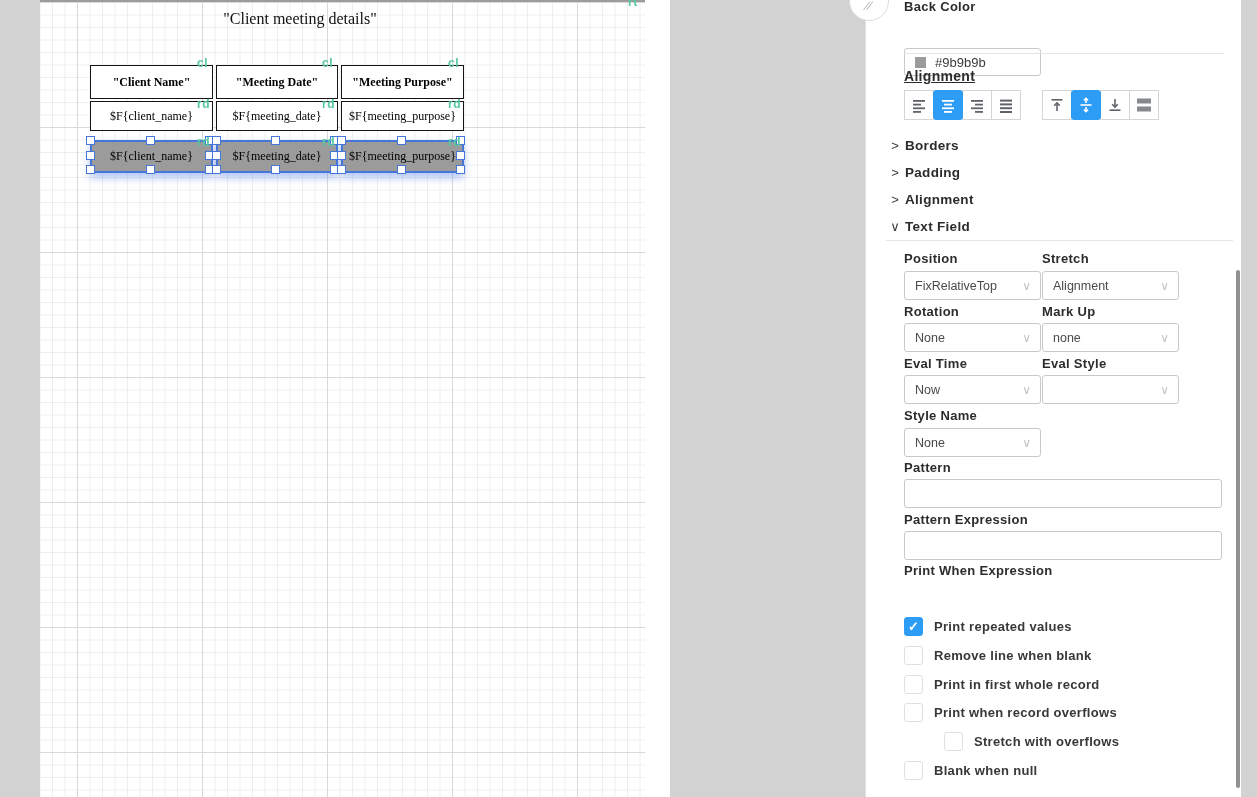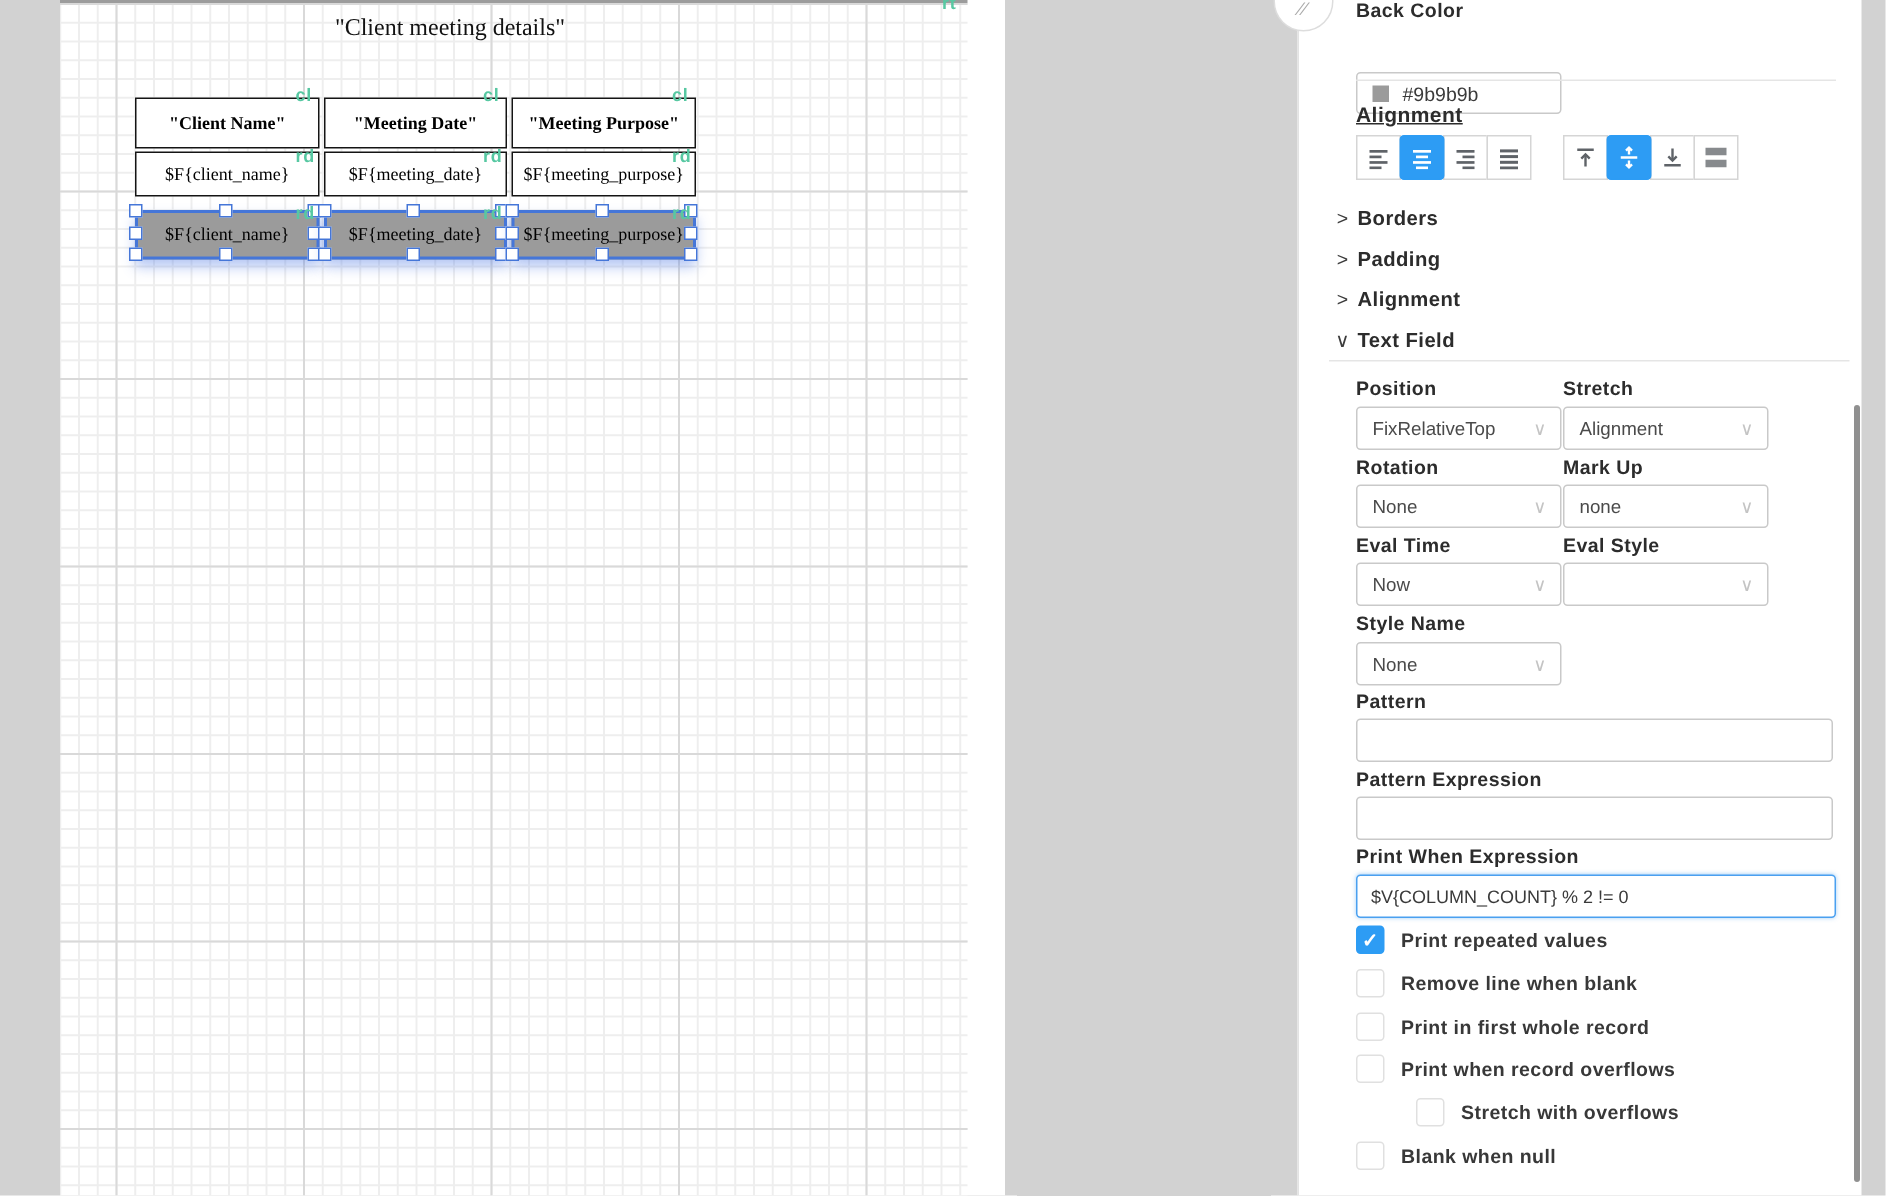--- a/index.html
+++ b/index.html
@@ -297,21 +297,20 @@
     <span class="dd-chevron">∨</span>
   </div>
 
   <div class="p-label" style="left:38px; top:460px;">Pattern</div>
   <input class="text-input" style="left: 38px; top: 479px;" value="">
 
   <div class="p-label" style="left:38px; top:512px;">Pattern Expression</div>
   <input class="text-input" style="left: 38px; top: 531px;" value="">
 
   <div class="p-label" style="left:38px; top:563px;">Print When Expression</div>
-  <input class="text-input focused" style="left: 38px; top: 583px;" value="$V{COLUMN_COUNT} % 2 != 0">
 
   <div class="cb-row" style="top:617px;">
     <div class="checkbox checked">
         <span class="check">✓</span>
       </div>
     <span class="cb-label">Print repeated values</span>
   </div>
   <div class="cb-row" style="top:646px;">
     <div class="checkbox"></div>
     <span class="cb-label">Remove line when blank</span>

